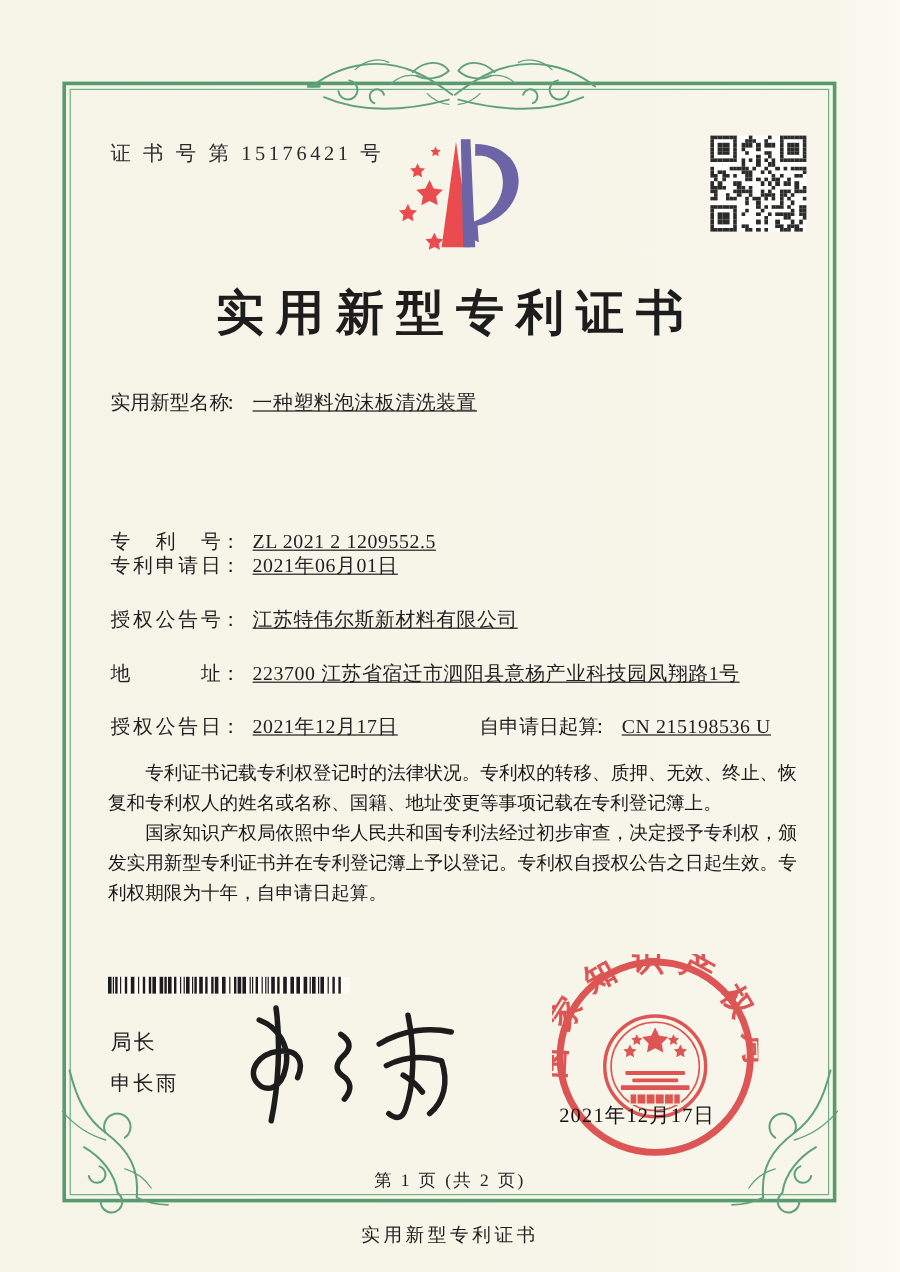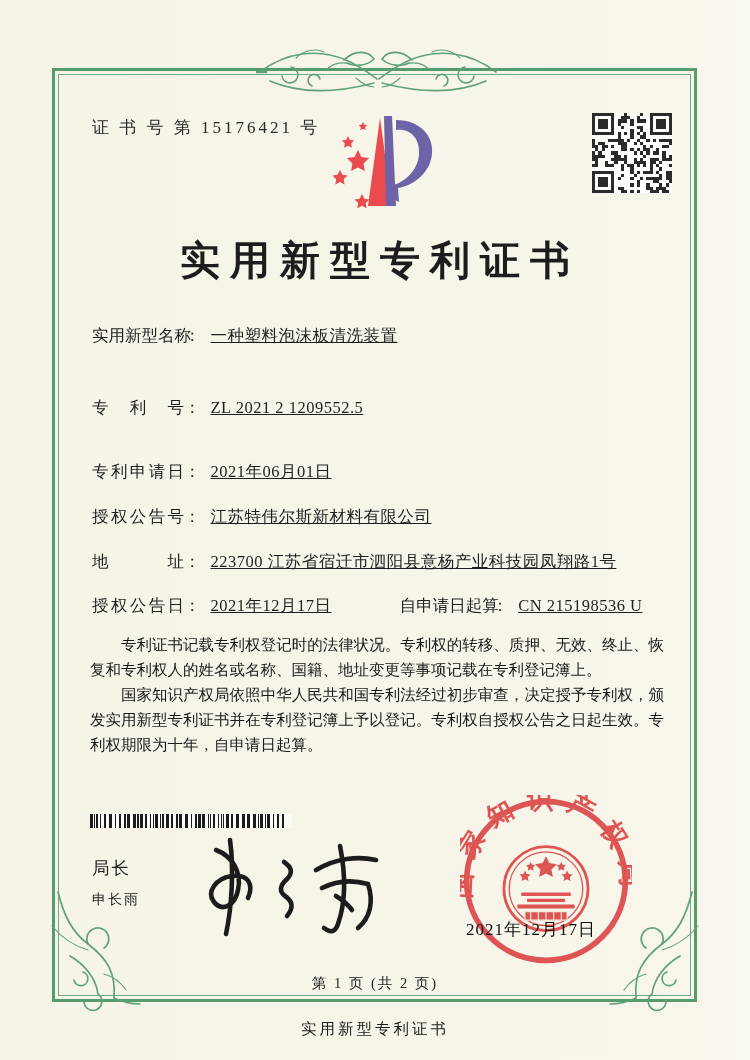--- a/index.html
+++ b/index.html
@@ -62,21 +62,21 @@
   
   .barcode{
     position:absolute;left:90px;top:814px;width:202px;height:14px;
     display:flex;align-items:stretch;background:#fbfaf4;
   }
   .barcode i{display:block;height:100%;}
   .bar-b{background:#1c1c1c;}
   .bar-w{background:transparent;}
   
   .signer-title{position:absolute;left:92px;top:856px;font-size:17.5px;letter-spacing:2px;font-family:"Liberation Sans","DejaVu Sans",sans-serif;}
-  .signer-name{position:absolute;left:92px;top:891px;font-size:14px;letter-spacing:2px;font-family:"Liberation Sans","DejaVu Sans",sans-serif;text-align:center;}
+  .signer-name{position:absolute;left:92px;top:891px;font-size:17px;letter-spacing:2px;font-family:"Liberation Sans","DejaVu Sans",sans-serif;text-align:center;}
   .signature{position:absolute;left:188px;top:828px;}
   
   .seal{position:absolute;left:460px;top:795px;opacity:0.92;mix-blend-mode:multiply;}
   .seal-date{
     position:absolute;left:466px;top:918px;width:160px;
     font-size:17px;color:#111;letter-spacing:1px;white-space:nowrap;
   }
   
   .page-info{
     position:absolute;left:0;right:0;top:974px;text-align:center;
@@ -787,21 +787,21 @@
       <div class="on"></div>
       <div class="on"></div>
       <div></div>
     </div>
 
   <div class="title">实用新型专利证书</div>
 
   <div class="field-row" style="top:325px">
     <span class="flabel">实用新型名称</span><span class="fcolon">：</span><span class="fvalue">一种塑料泡沫板清洗装置</span>
   </div>
-  <div class="field-row" style="top:397px">
+  <div class="field-row" style="top:441px">
     <span class="flabel">专利号</span><span class="fcolon">：</span><span class="fvalue">ZL 2021 2 1209552.5</span>
   </div>
   <div class="field-row" style="top:461px">
     <span class="flabel">专利申请日</span><span class="fcolon">：</span><span class="fvalue">2021年06月01日</span>
   </div>
   <div class="field-row" style="top:506px">
     <span class="flabel">授权公告号</span><span class="fcolon">：</span><span class="fvalue">江苏特伟尔斯新材料有限公司</span>
   </div>
   <div class="field-row" style="top:551px">
     <span class="flabel">地址</span><span class="fcolon">：</span><span class="fvalue">223700 江苏省宿迁市泗阳县意杨产业科技园凤翔路1号</span>

